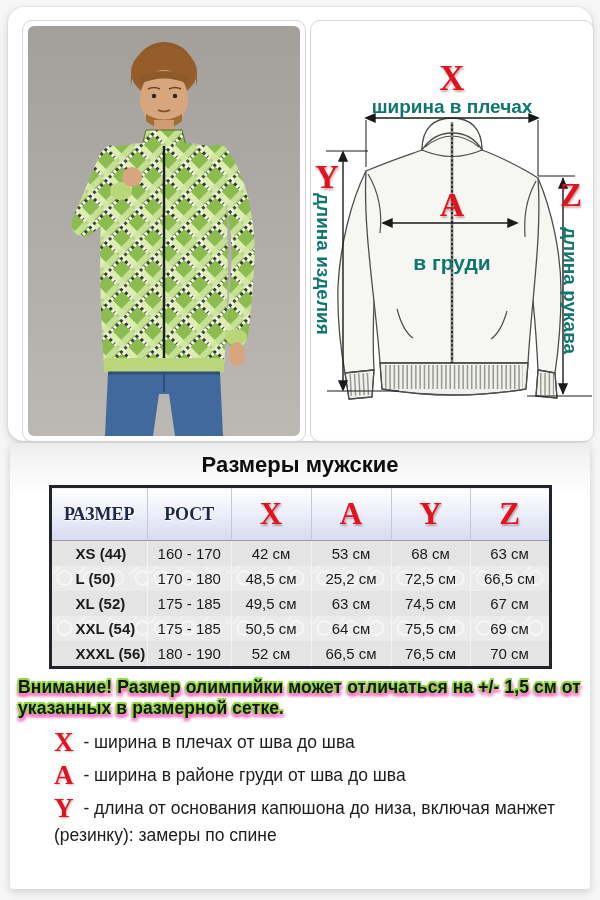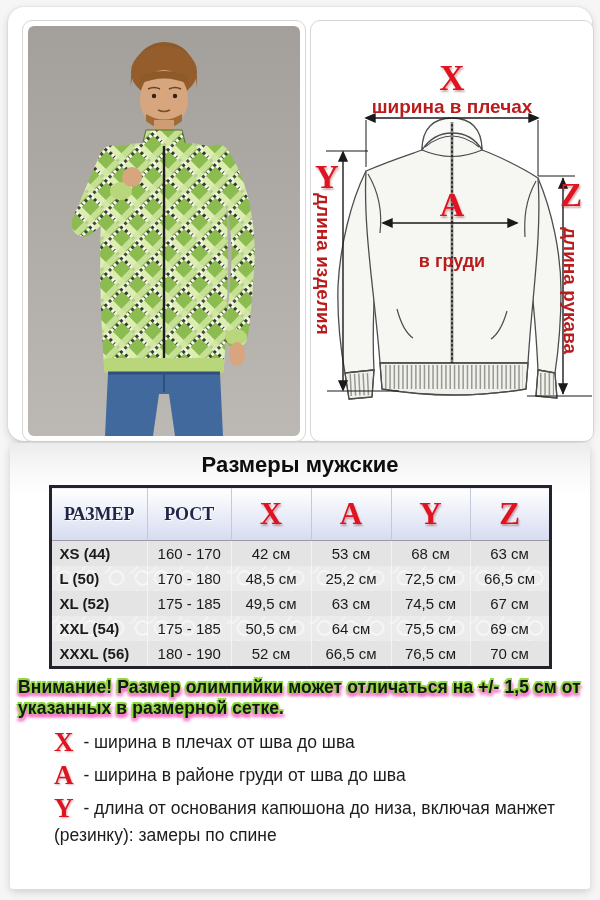--- a/index.html
+++ b/index.html
@@ -23,28 +23,28 @@
   .diagram-panel{
     position:absolute;left:302px;top:13px;width:284px;height:422px;
     background:#fff;border:1px solid #d6d6d6;border-radius:10px;
     box-sizing:border-box;overflow:hidden;
   }
   .diagram-panel svg{position:absolute;left:0;top:0;width:282px;height:420px;}
   .dim-letter{
     position:absolute;font-family:"Liberation Serif",serif;font-weight:bold;
     color:#e01321;line-height:1;text-shadow:1px 2px 2px rgba(120,0,10,.35);
   }
-  .dim-label{position:absolute;font-weight:bold;color:#b91c1c;line-height:1;}
+  .dim-label{position:absolute;font-weight:bold;color:#0f766e;line-height:1;}
   .centered{left:0;right:0;text-align:center;}
   .vlabel{writing-mode:vertical-rl;}
   #dl-x{top:40px;font-size:35px;}
   #dlab-x{top:76px;font-size:19px;}
   #dl-a{top:167px;font-size:34px;}
   #dlab-a1{top:207px;font-size:19px;}
-  #dlab-a2{top:231px;font-size:18px;}
+  #dlab-a2{top:231px;font-size:21px;}
   #dl-y{left:4px;top:140px;font-size:33px;}
   #dlab-y{left:3px;top:172px;height:196px;font-size:19px;}
   #dl-z{left:249px;top:158px;font-size:33px;}
   #dlab-z{left:250px;top:206px;height:170px;font-size:19px;}
   
   .bottom-card{
     position:absolute;left:10px;top:443px;width:580px;height:446px;
     background:linear-gradient(180deg,#ececec 0px,#f7f7f7 24px,#ffffff 52px);
     border-radius:4px;box-shadow:0 3px 8px rgba(0,0,0,.16);
   }
@@ -64,21 +64,21 @@
     text-shadow:1px 1px 1px #ffffff;
   }
   th.letter{
     font-size:31px;color:#e01321;
     text-shadow:1px 2px 2px rgba(120,0,10,.35);
   }
   td{
     height:23px;font-size:15px;color:#1b1b1b;text-align:center;
     border-right:1px solid rgba(255,255,255,.5);
   }
-  td:first-child{text-align:left;padding-left:8px;font-weight:bold;font-size:15px;}
+  td:first-child{text-align:left;padding-left:24px;font-weight:bold;font-size:15px;}
   tbody tr:nth-child(odd) td{background-color:#e4e4e4;}
   tbody tr:nth-child(even) td{
     background-color:#ebebeb;
     background-image:
       radial-gradient(circle at 13px 12px, transparent 5.5px, rgba(255,255,255,.55) 6px, rgba(255,255,255,.55) 7.5px, transparent 8px),
       radial-gradient(circle at 0px 0px, transparent 5.5px, rgba(255,255,255,.4) 6px, rgba(255,255,255,.4) 7.5px, transparent 8px);
     background-size:26px 24px;
   }
   .warning{
     margin:8px 8px 10px 8px;font-size:17.5px;font-weight:bold;line-height:1.2;

